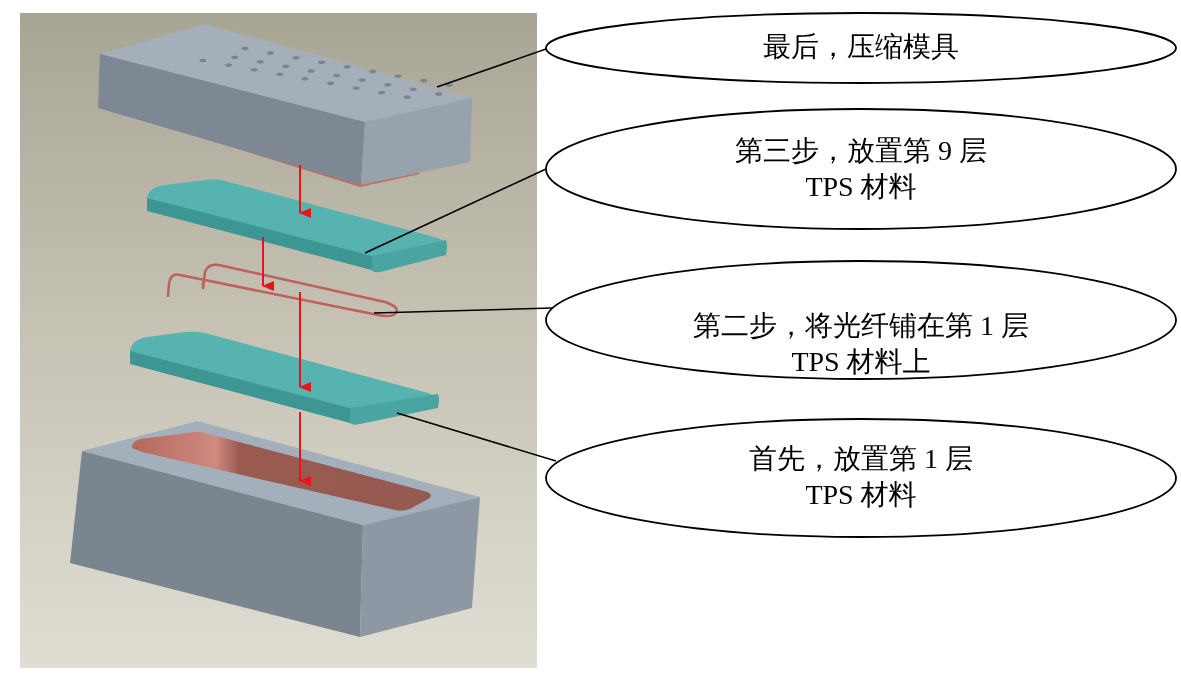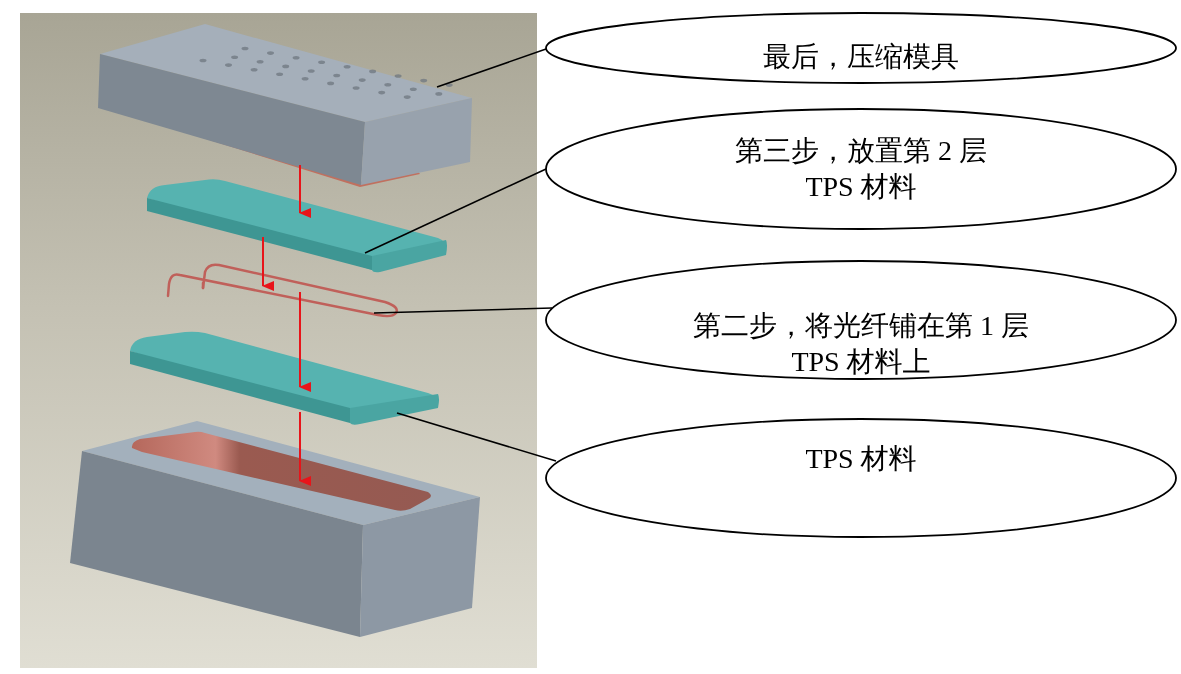--- a/index.html
+++ b/index.html
@@ -112,26 +112,27 @@
   </g>
 
   <g fill="#fff" stroke="#000" stroke-width="1.8">
     <ellipse cx="861" cy="48" rx="315" ry="35"></ellipse>
     <ellipse cx="861" cy="169" rx="315" ry="60"></ellipse>
     <ellipse cx="861" cy="320" rx="315" ry="59"></ellipse>
     <ellipse cx="861" cy="478" rx="315" ry="59"></ellipse>
   </g>
 </svg>
 
-<div class="callout-text" style="left:546px; width:630px; top:29px;margin-top:10px;">
+<div class="callout-text" style="left:546px; width:630px; top:29px;">
   <div>最后，压缩模具</div>
 </div>
 <div class="callout-text" style="left:546px; width:630px; top:133px;">
-  <div>第三步，放置第 2 层</div>
+  <div>第三步，放置第 9 层</div>
   <div>TPS 材料</div>
 </div>
 <div class="callout-text" style="left:546px; width:630px; top:284px;margin-top:24px;">
   <div>第二步，将光纤铺在第 1 层</div>
   <div>TPS 材料上</div>
 </div>
 <div class="callout-text" style="left:546px; width:630px; top:441px;">
+  <div>首先，放置第 1 层</div>
   <div>TPS 材料</div>
 </div>
 
 </body></html>

